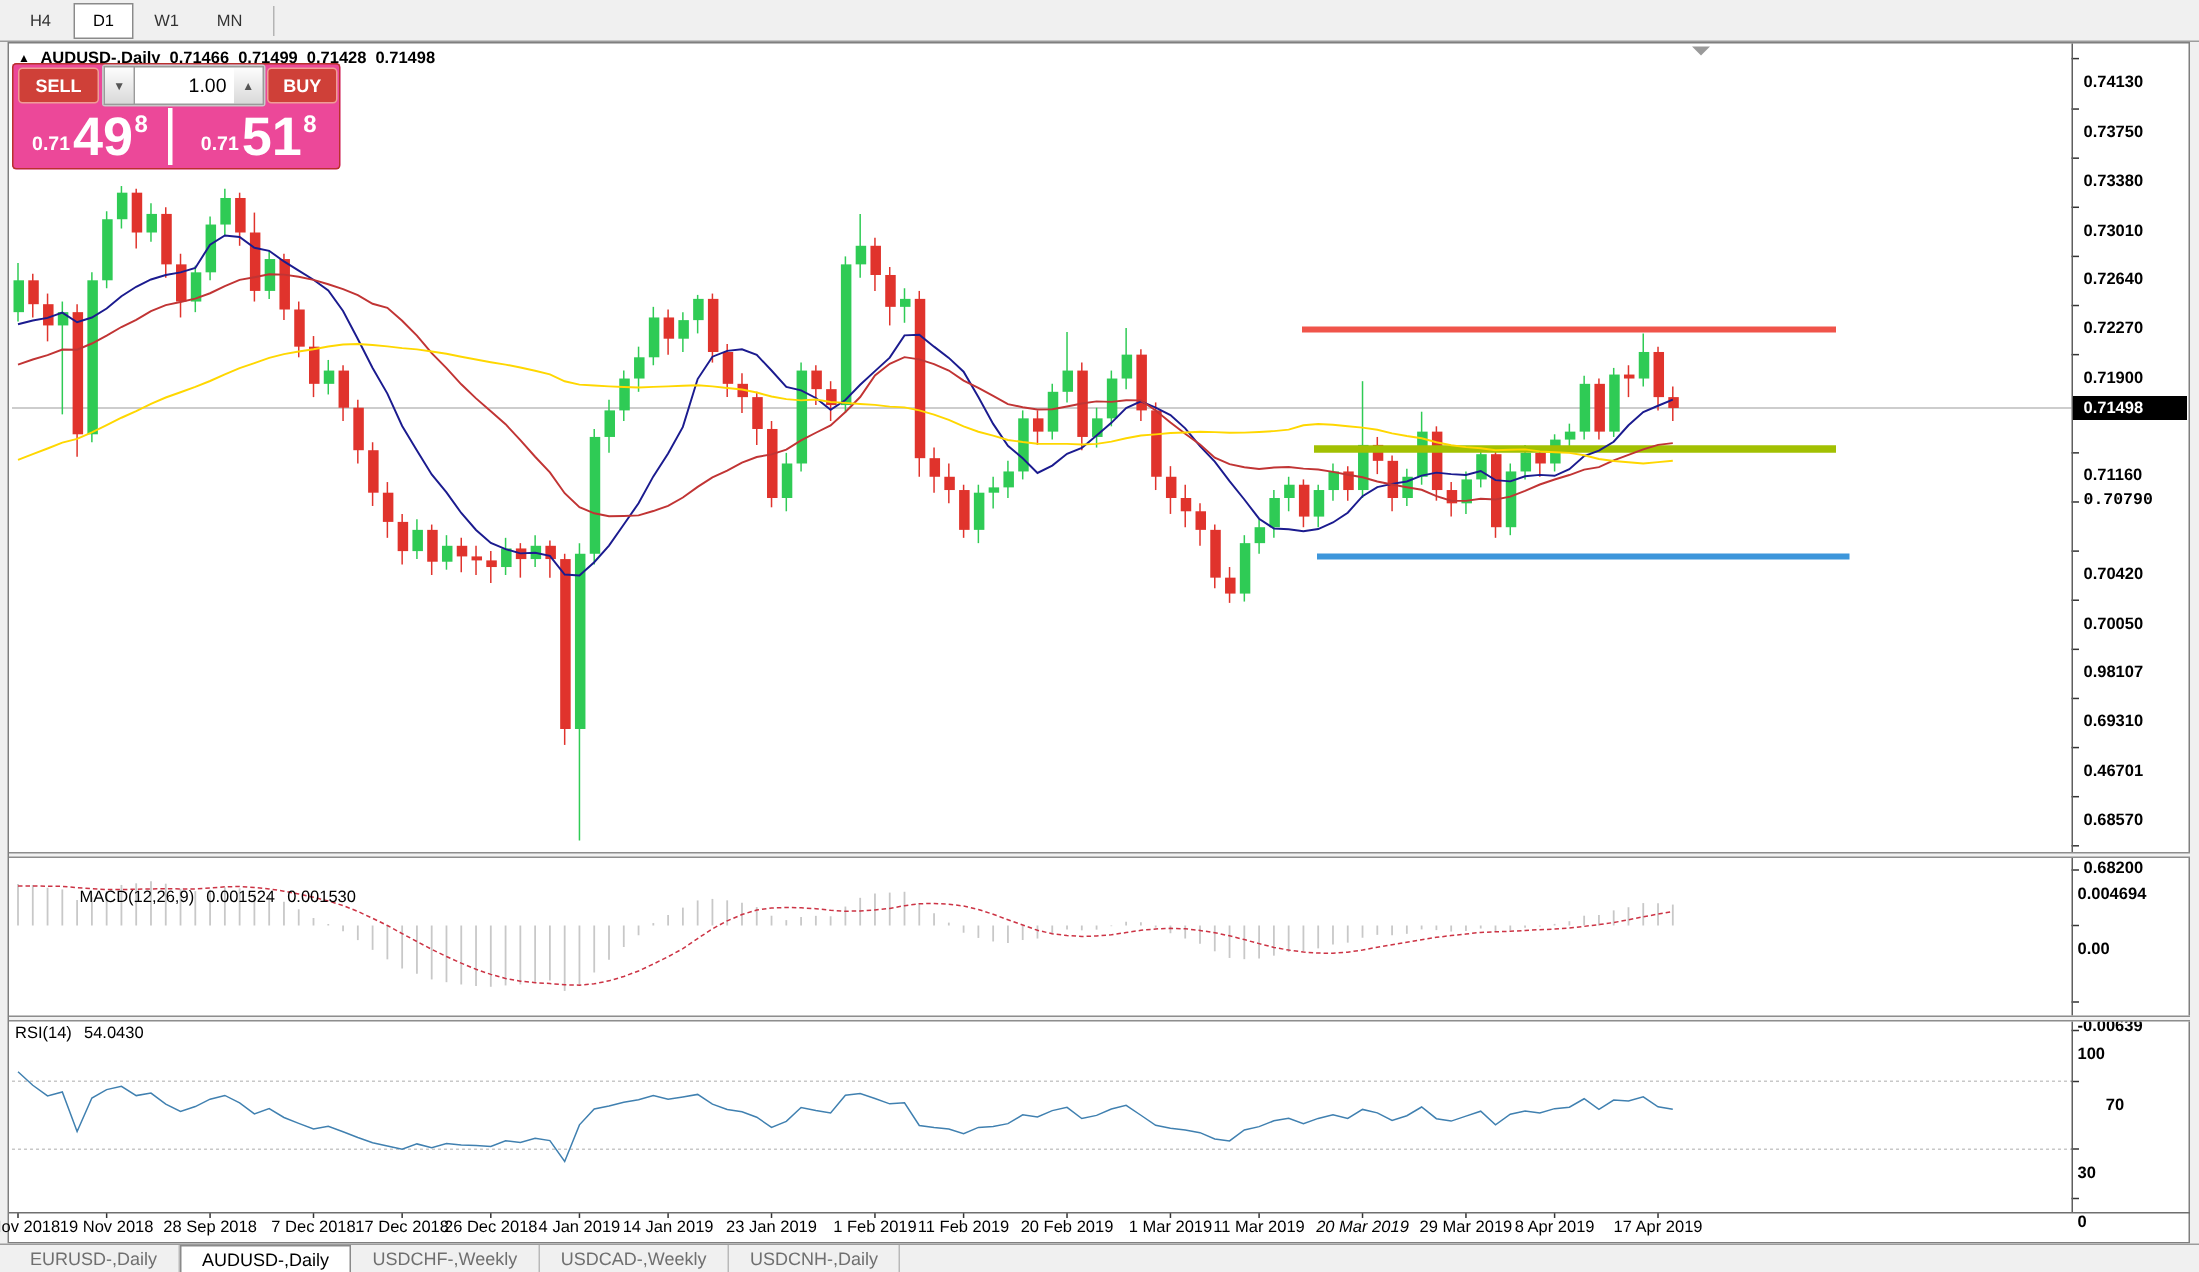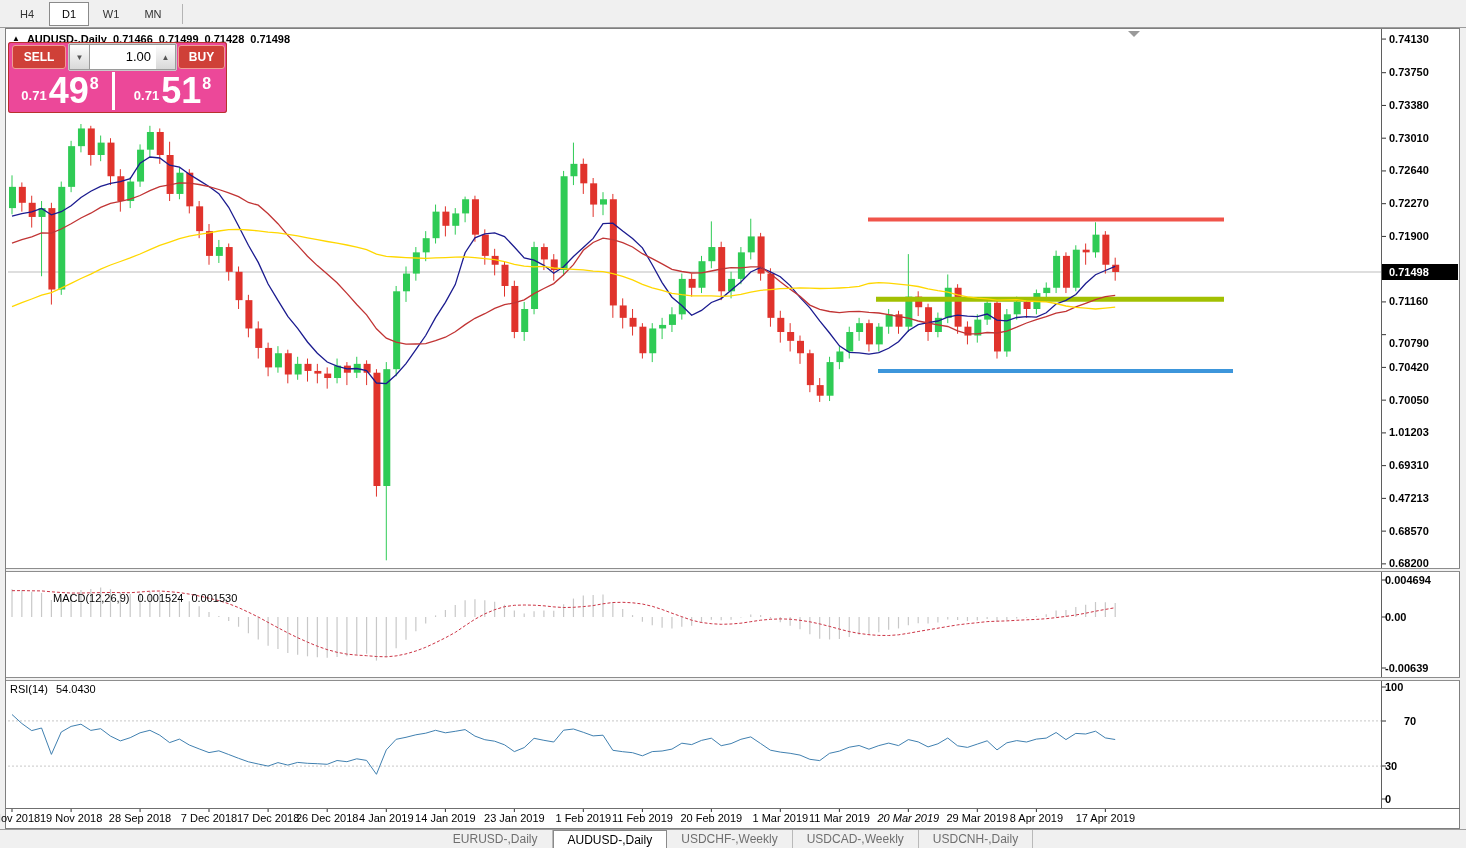--- a/index.html
+++ b/index.html
@@ -43,26 +43,26 @@
   .tp-price .big{font-size:36px;font-weight:bold;line-height:32px;}
   .tp-price .sup{font-size:16px;font-weight:bold;transform:translateY(-14px);margin-left:1px;}
 
   
   .ind-label{position:absolute;left:10px;z-index:3;font-size:11px;color:#000;}
   #macd-label{top:592px;padding-left:43px;}
   #rsi-label{top:683px;}
   .ind-label span{margin-right:5px;}
 
   
-  .ax-label{position:absolute;left:1389px;width:50px;font-size:11px;font-weight:600;color:#000;z-index:3;white-space:nowrap;}
+  .ax-label{position:absolute;left:1389px;width:50px;font-size:11px;font-weight:600;color:#000;z-index:3;white-space:nowrap;margin-top:16px;}
   #price-box{position:absolute;left:1382px;top:264px;width:76px;height:16px;background:#000;color:#fff;font-size:11px;font-weight:600;line-height:16px;padding-left:7px;box-sizing:border-box;z-index:3;}
   .date-label{position:absolute;top:812px;width:80px;margin-left:-40px;text-align:center;font-size:11px;color:#000;z-index:3;white-space:nowrap;}
 
   
-  #bottombar{position:absolute;left:0;top:829px;width:1466px;height:19px;background:#f0f0f0;border-top:1px solid #9c9c9c;box-sizing:border-box;display:flex;align-items:stretch;padding-left:6px;z-index:6;justify-content:center;}
+  #bottombar{position:absolute;left:0;top:829px;width:1466px;height:19px;background:#f0f0f0;border-top:1px solid #9c9c9c;box-sizing:border-box;display:flex;align-items:stretch;padding-left:6px;z-index:6;}
   .sym-tab{padding:0 14px;font-size:12px;color:#6f6f6f;display:flex;align-items:center;border-right:1px solid #b9b9b9;cursor:pointer;background:transparent;}
   .sym-tab.active{background:#ffffff;color:#000;border:1px solid #8a8a8a;border-bottom:none;font-weight:normal;}
 </style>
 </head>
 <body>
 
 <div id="screen">
 
   <div id="topbar">
     <div id="tf-tabs" style="display: flex;">
@@ -519,26 +519,26 @@
 
   <div id="axis-layer">
       <div class="ax-label" style="top: 32.568px;">0.74130</div>
       <div class="ax-label" style="top: 66.198px;">0.73750</div>
       <div class="ax-label" style="top: 98.943px;">0.73380</div>
       <div class="ax-label" style="top: 131.688px;">0.73010</div>
       <div class="ax-label" style="top: 164.433px;">0.72640</div>
       <div class="ax-label" style="top: 197.178px;">0.72270</div>
       <div class="ax-label" style="top: 229.923px;">0.71900</div>
       <div class="ax-label" style="top: 295.413px;">0.71160</div>
-      <div class="ax-label" style="top: 337px;">0.70790</div>
+      <div class="ax-label" style="top: 312px; font-family: Liberation Mono, monospace;">0.70790</div>
       <div class="ax-label" style="top: 360.903px;">0.70420</div>
       <div class="ax-label" style="top: 393.648px;">0.70050</div>
-      <div class="ax-label" style="top: 426.393px;">1.01203</div>
+      <div class="ax-label" style="top: 426.393px;">0.98107</div>
       <div class="ax-label" style="top: 459.138px;">0.69310</div>
-      <div class="ax-label" style="top: 491.883px;">0.47213</div>
+      <div class="ax-label" style="top: 491.883px;">0.46701</div>
       <div class="ax-label" style="top: 524.628px;">0.68570</div>
       <div class="ax-label" style="top: 557.373px;">0.68200</div>
       <div class="ax-label" style="top: 573.5px; left: 1385px;">0.004694</div>
       <div class="ax-label" style="top: 610.5px; left: 1385px;">0.00</div>
       <div class="ax-label" style="top: 661.5px; left: 1385px;">-0.00639</div>
       <div class="ax-label" style="top: 680.5px; left: 1385px;">100</div>
       <div class="ax-label" style="top: 714.5px; left: 1385px; text-align: center;">70</div>
       <div class="ax-label" style="top: 759.5px; left: 1385px;">30</div>
       <div class="ax-label" style="top: 792.5px; left: 1385px;">0</div>
     </div>

